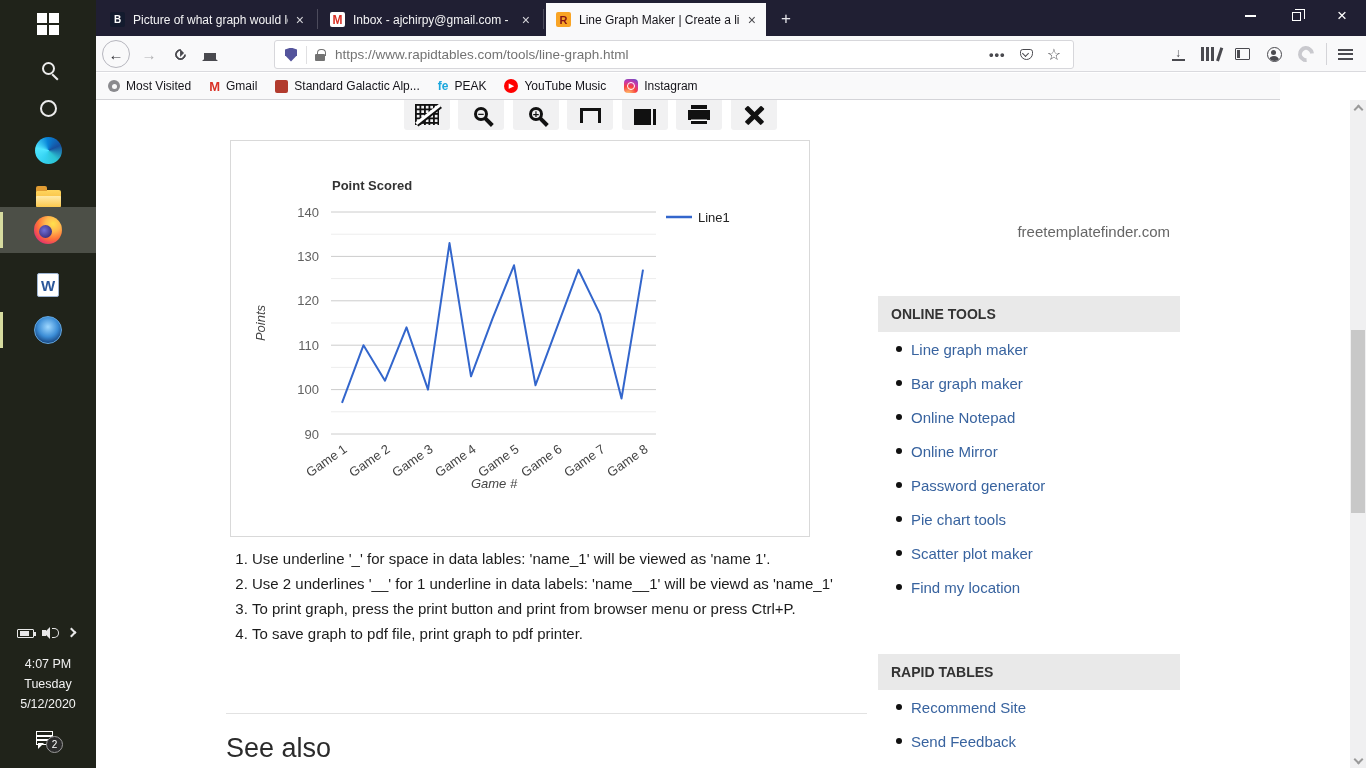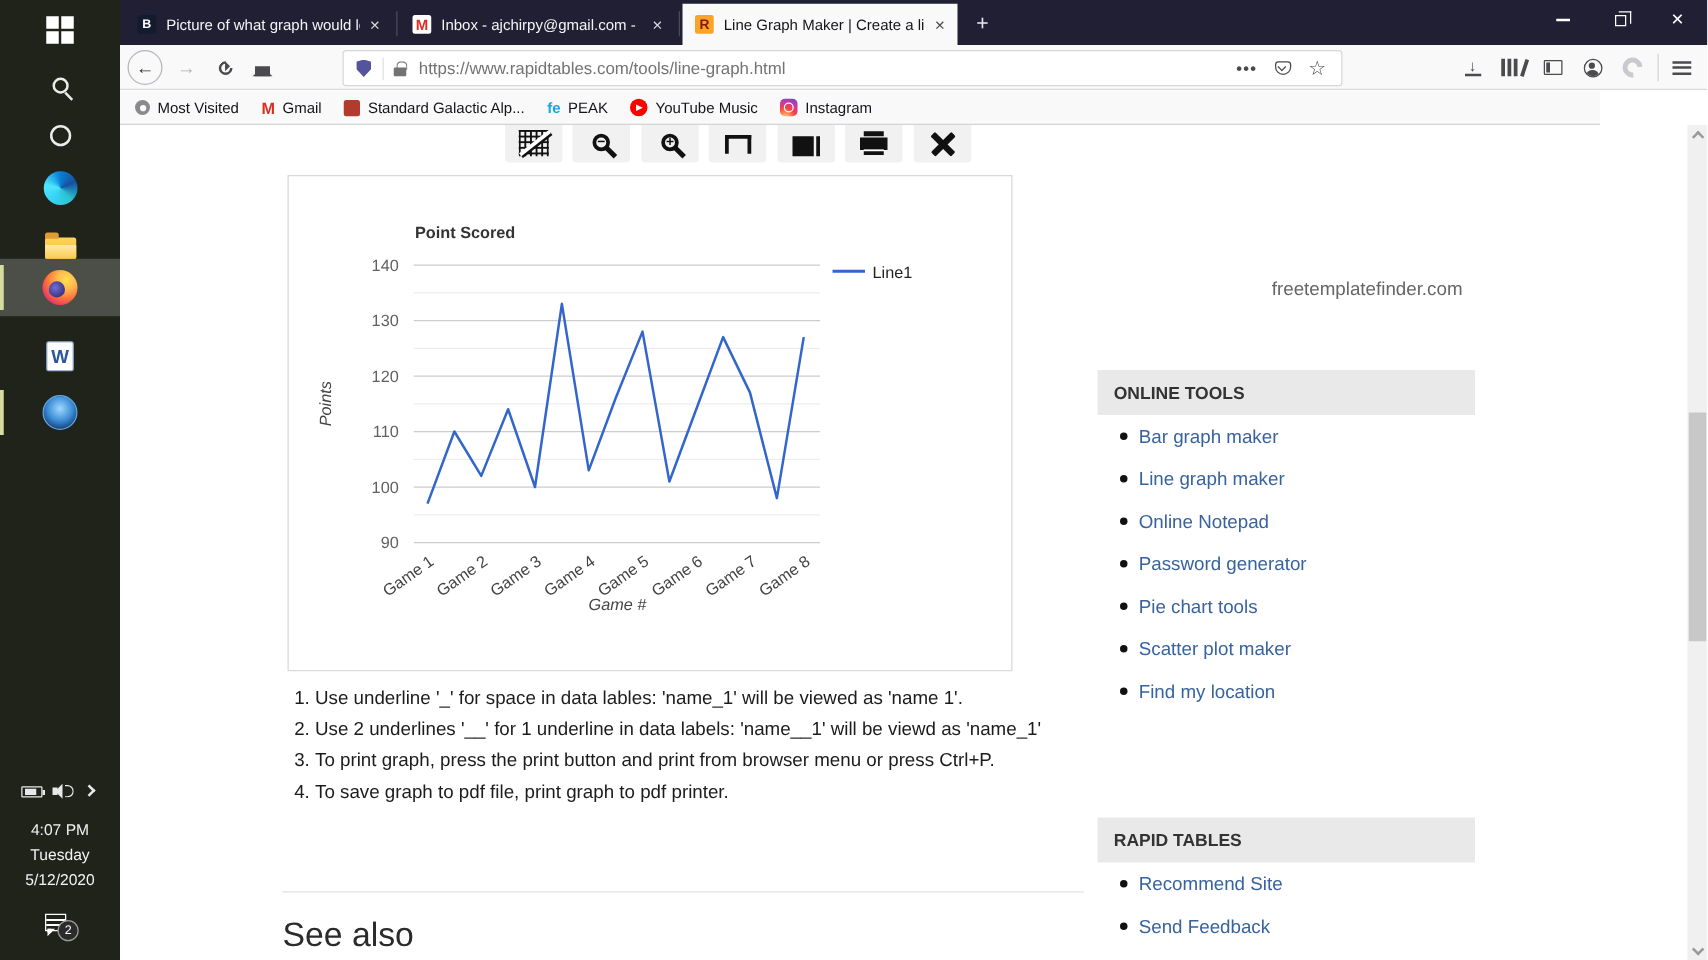--- a/index.html
+++ b/index.html
@@ -391,29 +391,33 @@
 
     <div id="divider"></div>
     <h2 id="seealso" style="font-weight:400;">See also</h2>
     <div id="adtext">freetemplatefinder.com</div>
 
     <div id="sidebar">
       <div class="sb-head" style="top:196px;">ONLINE TOOLS</div>
       <ul class="sb-list" style="top:232px;">
         <li>
             <span class="sb-dot"></span>
+            <a>Line graph maker</a>
+          </li>
+        <li>
+            <span class="sb-dot"></span>
             <a>Bar graph maker</a>
           </li>
         <li>
             <span class="sb-dot"></span>
-            <a>Line graph maker</a>
-          </li>
-        <li>
-            <span class="sb-dot"></span>
             <a>Online Notepad</a>
+          </li>
+        <li>
+            <span class="sb-dot"></span>
+            <a>Online Mirror</a>
           </li>
         <li>
             <span class="sb-dot"></span>
             <a>Password generator</a>
           </li>
         <li>
             <span class="sb-dot"></span>
             <a>Pie chart tools</a>
           </li>
         <li>

